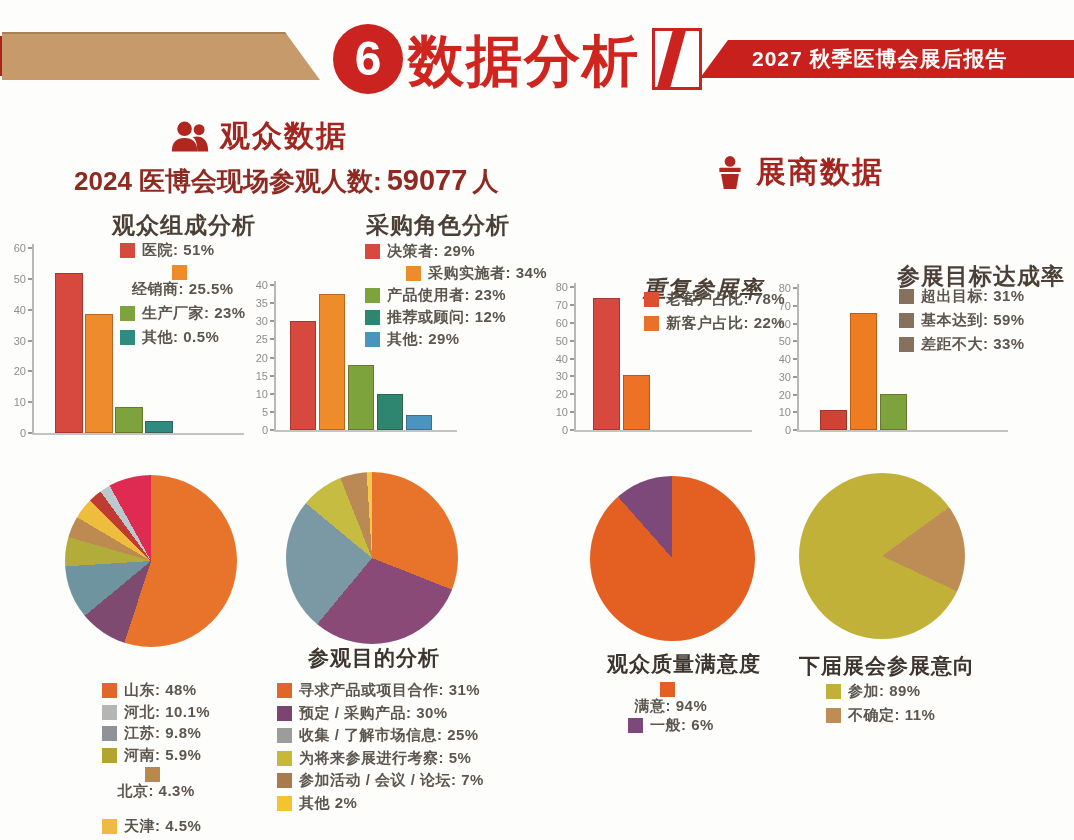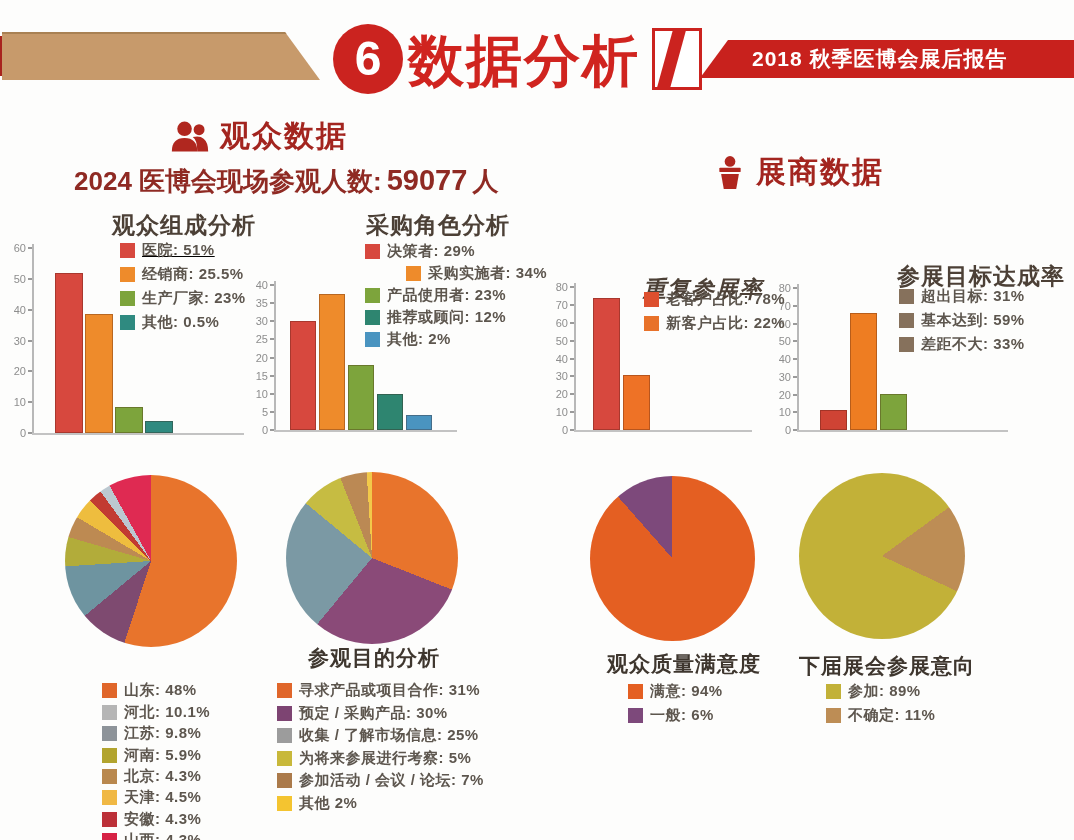--- a/index.html
+++ b/index.html
@@ -50,21 +50,21 @@
 <div id="page">
 
   <div class="red-sliver"></div>
   <div class="tan-bar"></div>
   <div class="num-circle">6</div>
   <div class="main-title">数据分析</div>
   <div class="flag-box">
     <div class="flag-shape"></div>
   </div>
   <div class="banner">
-    <span class="banner-text">2018 秋季医博会展后报告</span>
+    <span class="banner-text">2027 秋季医博会展后报告</span>
   </div>
 
   <div class="sec-head sec-visitors">
     <svg width="40" height="34" viewBox="0 0 44 36">
       <circle cx="16" cy="9" r="8" fill="#b0271f"></circle>
       <path d="M2 34 Q2 19 16 19 Q30 19 30 34 Z" fill="#b0271f"></path>
       <circle cx="32" cy="10" r="6" fill="#b0271f"></circle>
       <path d="M30 34 Q30 21 25 18 Q33 16 37 20 Q42 24 42 34 Z" fill="#b0271f"></path>
     </svg>
     <span class="sec-title">观众数据</span>
@@ -182,25 +182,25 @@
       <div class="ytick" style="left: -19px; top: 61.75px;">70</div>
       <div class="tickdash" style="left: 5px; top: 66.75px;"></div>
       <div class="ytick" style="left: -19px; top: 44px;">80</div>
       <div class="tickdash" style="left: 5px; top: 49px;"></div>
       <div class="bar" style="left: 32px; top: 172px; width: 27px; height: 20px; background: rgb(207, 67, 52);"></div>
       <div class="bar" style="left: 62px; top: 75px; width: 27px; height: 117px; background: rgb(238, 125, 34);"></div>
       <div class="bar" style="left: 92px; top: 156px; width: 27px; height: 36px; background: rgb(125, 164, 60);"></div>
     </div>
 
   <div class="legend" style="left:120px;top:241px;">
-      <div class="lrow" style="margin-bottom: 5px; text-decoration: underline;">
+      <div class="lrow" style="margin-bottom: 5px;">
         <span class="sw" style="background: rgb(215, 72, 62);"></span>
         <span class="ltxt">医院: 51%</span>
       </div>
-      <div class="lrow" style="margin-bottom: 5px;">
+      <div class="lrow" style="margin-bottom: 5px; flex-direction: column;">
         <span class="sw" style="background: rgb(238, 139, 43);"></span>
         <span class="ltxt">经销商: 25.5%</span>
       </div>
       <div class="lrow" style="margin-bottom: 5px;">
         <span class="sw" style="background: rgb(125, 164, 60);"></span>
         <span class="ltxt">生产厂家: 23%</span>
       </div>
       <div class="lrow" style="margin-bottom: 5px;">
         <span class="sw" style="background: rgb(47, 138, 128);"></span>
         <span class="ltxt">其他: 0.5%</span>
@@ -218,21 +218,21 @@
       <div class="lrow" style="margin-bottom: 3px;">
         <span class="sw" style="background: rgb(125, 164, 60);"></span>
         <span class="ltxt">产品使用者: 23%</span>
       </div>
       <div class="lrow" style="margin-bottom: 3px;">
         <span class="sw" style="background: rgb(46, 133, 112);"></span>
         <span class="ltxt">推荐或顾问: 12%</span>
       </div>
       <div class="lrow" style="margin-bottom: 3px;">
         <span class="sw" style="background: rgb(74, 148, 192);"></span>
-        <span class="ltxt">其他: 2%</span>
+        <span class="ltxt">其他: 29%</span>
       </div>
     </div>
   <div class="legend" style="left:644px;top:290px;">
       <div class="lrow" style="margin-bottom: 5px;">
         <span class="sw" style="background: rgb(221, 79, 46);"></span>
         <span class="ltxt">老客户占比: 78%</span>
       </div>
       <div class="lrow" style="margin-bottom: 5px;">
         <span class="sw" style="background: rgb(232, 114, 42);"></span>
         <span class="ltxt">新客户占比: 22%</span>
@@ -272,21 +272,21 @@
         <span class="ltxt">河北: 10.1%</span>
       </div>
       <div class="lrow" style="margin-bottom: 2.5px;">
         <span class="sw" style="background: rgb(141, 147, 153);"></span>
         <span class="ltxt">江苏: 9.8%</span>
       </div>
       <div class="lrow" style="margin-bottom: 2.5px;">
         <span class="sw" style="background: rgb(178, 164, 46);"></span>
         <span class="ltxt">河南: 5.9%</span>
       </div>
-      <div class="lrow" style="margin-bottom: 2px;">
+      <div class="lrow" style="margin-bottom: 16px; flex-direction: column;">
         <span class="sw" style="background: rgb(185, 136, 78);"></span>
         <span class="ltxt">北京: 4.3%</span>
       </div>
       <div class="lrow" style="margin-bottom: 2.5px;">
         <span class="sw" style="background: rgb(240, 184, 68);"></span>
         <span class="ltxt">天津: 4.5%</span>
       </div>
       <div class="lrow" style="margin-bottom: 2.5px;">
         <span class="sw" style="background: rgb(188, 48, 56);"></span>
         <span class="ltxt">安徽: 4.3%</span>
@@ -316,21 +316,21 @@
       <div class="lrow" style="margin-bottom: 3.5px;">
         <span class="sw" style="background: rgb(171, 122, 74);"></span>
         <span class="ltxt">参加活动 / 会议 / 论坛: 7%</span>
       </div>
       <div class="lrow" style="margin-bottom: 3.5px;">
         <span class="sw" style="background: rgb(244, 196, 48);"></span>
         <span class="ltxt">其他 2%</span>
       </div>
     </div>
   <div class="legend" style="left:628px;top:682px;">
-      <div class="lrow" style="margin-bottom: 5px;">
+      <div class="lrow" style=" flex-direction: column;">
         <span class="sw" style="background: rgb(228, 95, 34);"></span>
         <span class="ltxt">满意: 94%</span>
       </div>
       <div class="lrow" style="margin-bottom: 7px; text-align: center;">
         <span class="sw" style="background: rgb(125, 73, 123);"></span>
         <span class="ltxt">一般: 6%</span>
       </div>
     </div>
   <div class="legend" style="left:826px;top:682px;">
       <div class="lrow" style="margin-bottom: 5px;">

